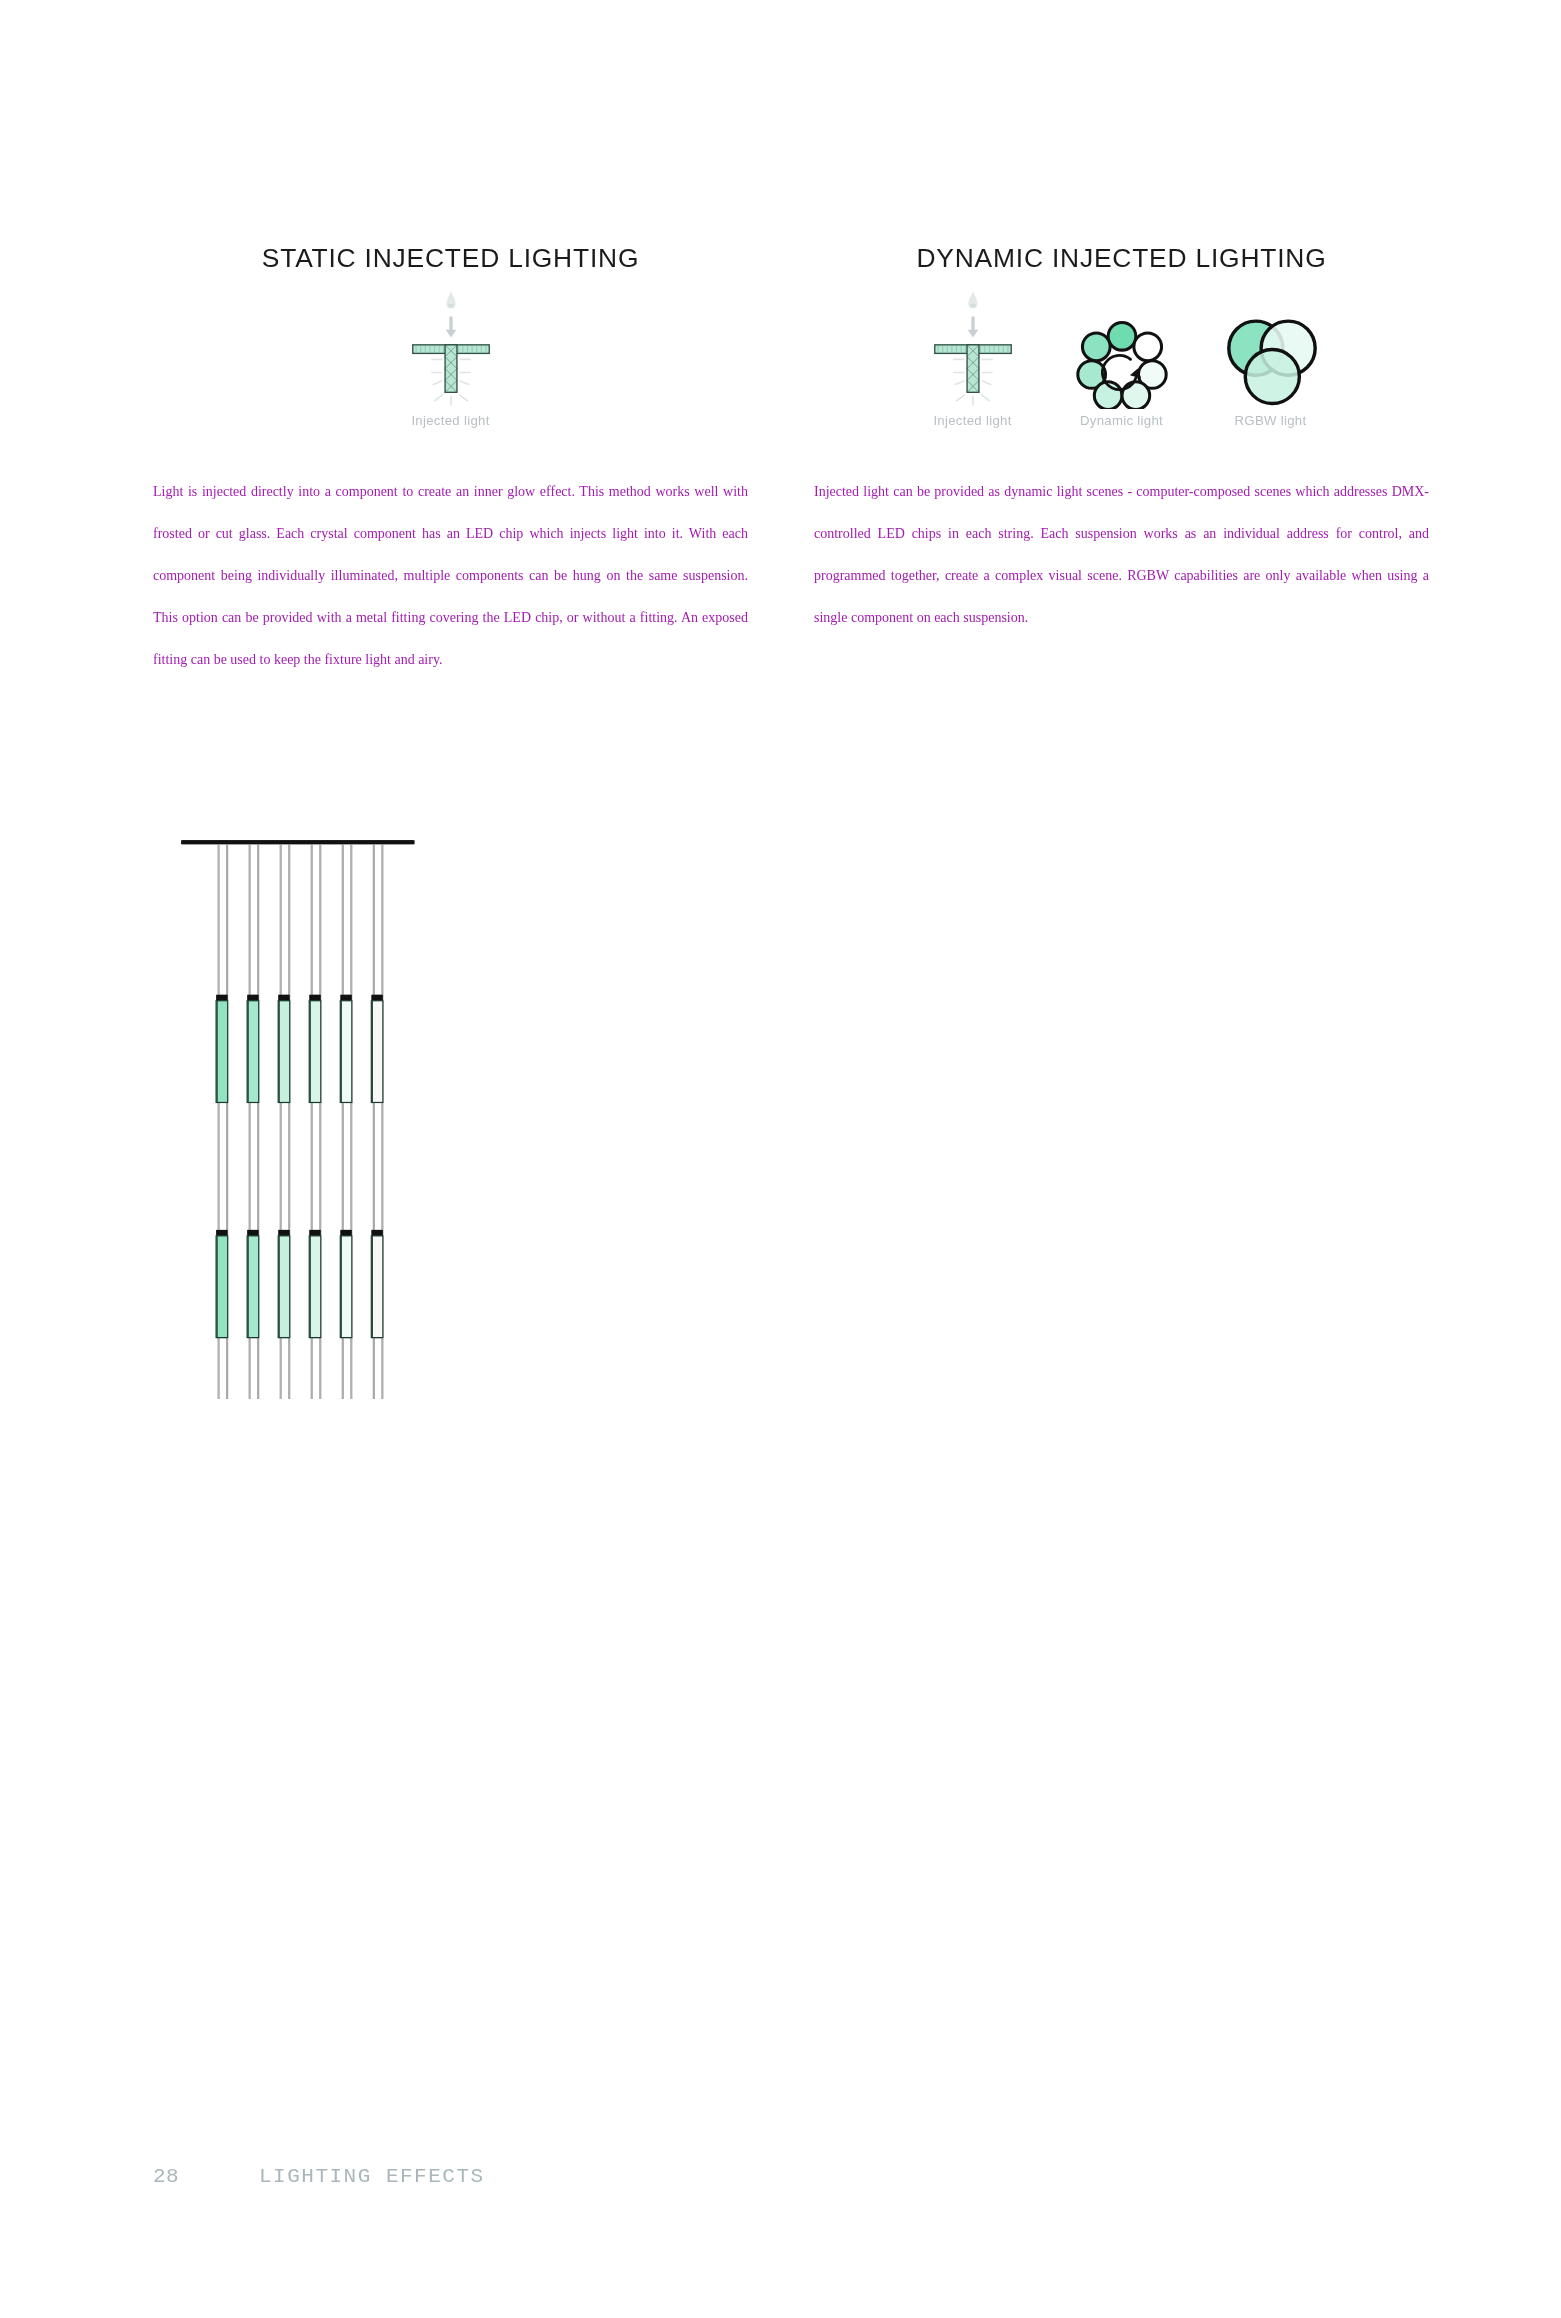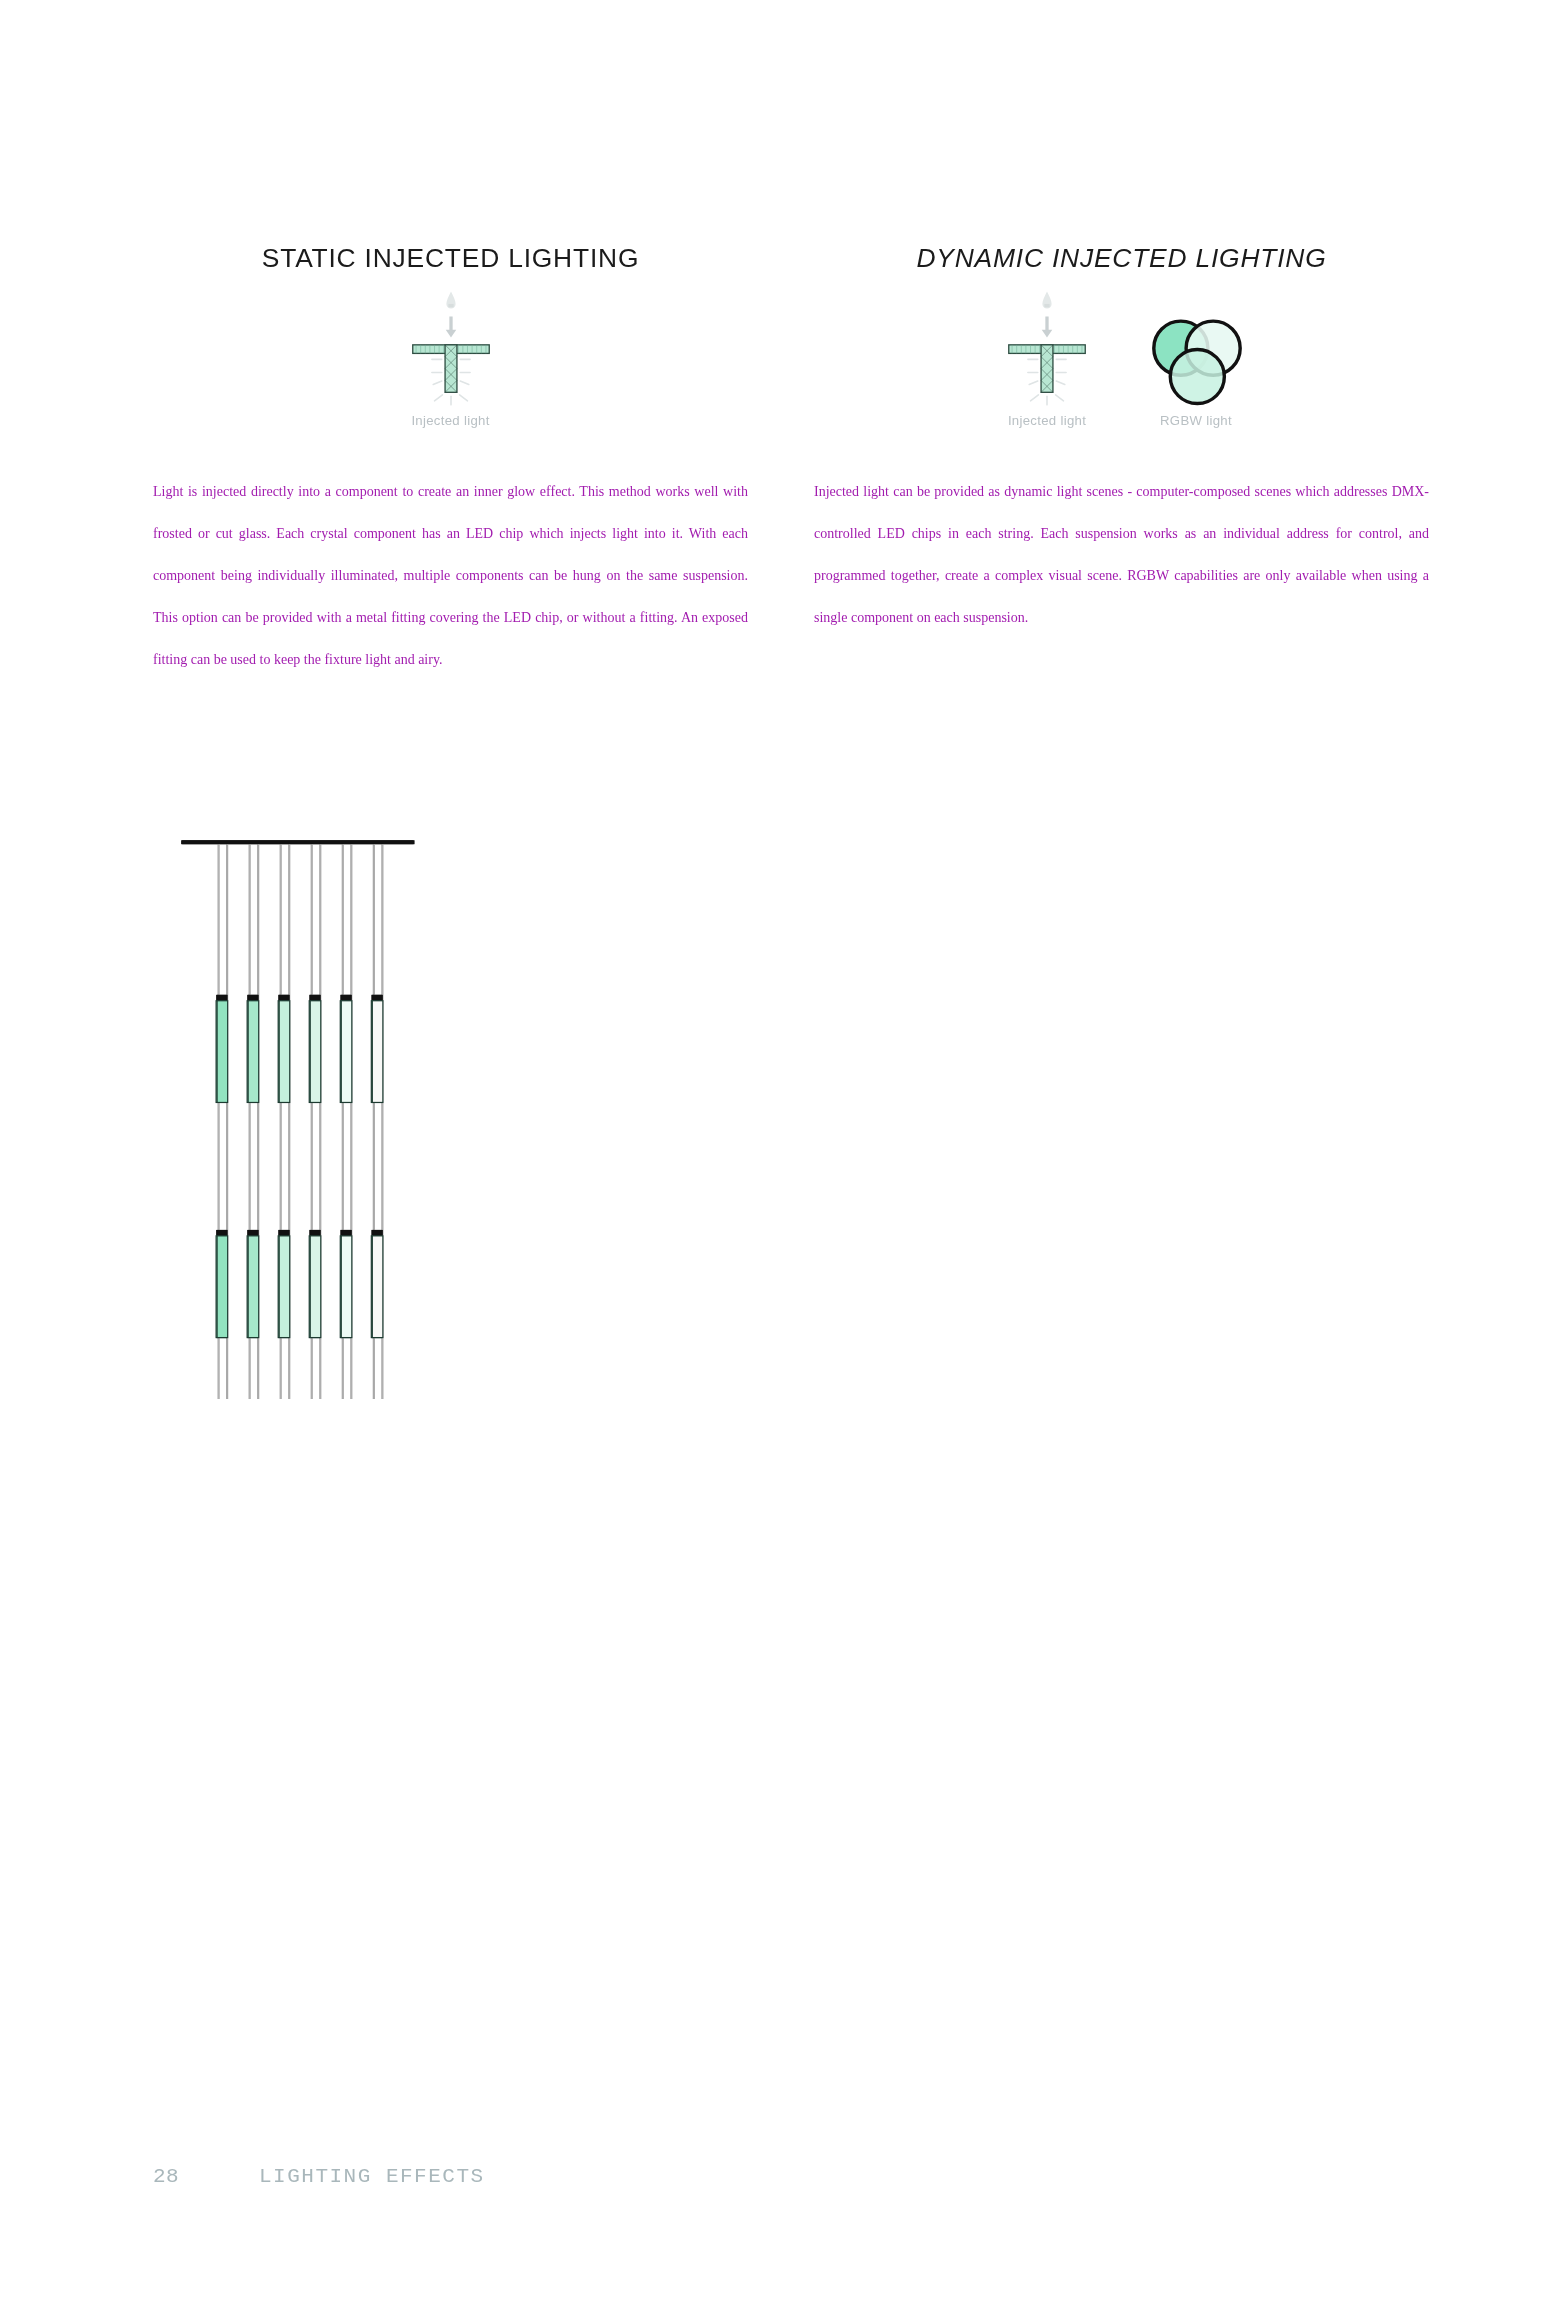--- a/index.html
+++ b/index.html
@@ -37,21 +37,21 @@
     width: 100%;
     text-align: center;
     font-family: "Liberation Sans", sans-serif;
     font-size: 26.4px;
     font-weight: 300;
     letter-spacing: 0.8px;
     color: #1b1b1b;
     white-space: nowrap;
   }
   .col-left  .section-heading { left: 0; }
-  .col-right .section-heading { left: 0; font-style: italic; }
+  .col-right .section-heading { left: 0; }
 
   
   .icon-strip {
     position: absolute;
     top: 264px;
     left: 0;
     width: 100%;
     display: flex;
     justify-content: center;
     align-items: flex-start;
@@ -241,20 +241,37 @@
             <line x1="64" y1="155" x2="77" y2="150"></line>
               <line x1="105" y1="150" x2="118" y2="155"></line>
             <line x1="66" y1="180" x2="78" y2="171"></line>
               <line x1="104" y1="171" x2="116" y2="180"></line>
             <line x1="91" y1="173" x2="91" y2="186"></line>
           </g>
         </svg>
         <div class="icon-caption">Injected light</div>
       </div>
 
+      <div class="icon-block">
+        <svg class="icon-art" viewBox="0 0 182 192">
+          <g stroke="#111111" stroke-width="4.6">
+            <circle cx="91" cy="82" r="21" fill="#6fdcb0"></circle>
+            <circle cx="52" cy="98" r="21" fill="#8ce3c2"></circle>
+            <circle cx="130" cy="98" r="21" fill="#ffffff"></circle>
+            <circle cx="45" cy="140" r="21" fill="#a6e9cf"></circle>
+            <circle cx="137" cy="140" r="21" fill="#f1fcf8"></circle>
+            <circle cx="70" cy="172" r="21" fill="#c7f1e1"></circle>
+            <circle cx="112" cy="172" r="21" fill="#e0f7ee"></circle>
+          </g>
+
+          <path d="M104 117 A26 26 0 1 0 112 145" fill="none" stroke="#111111" stroke-width="4.2" stroke-linecap="round"></path>
+          <path d="M103 141 L115 131 L120 146 Z" fill="#111111"></path>
+        </svg>
+        <div class="icon-caption">Dynamic light</div>
+      </div>
 
       <div class="icon-block">
         <svg class="icon-art" viewBox="0 0 182 192">
           <g stroke="#111111" stroke-width="5.2">
             <circle cx="68" cy="100" r="41" fill="#8ce3c2"></circle>
             <circle cx="117" cy="100" r="41" fill="#e6f8f1" fill-opacity="0.88"></circle>
             <circle cx="93" cy="143" r="41" fill="#c7f1e1" fill-opacity="0.85"></circle>
           </g>
         </svg>
         <div class="icon-caption">RGBW light</div>

